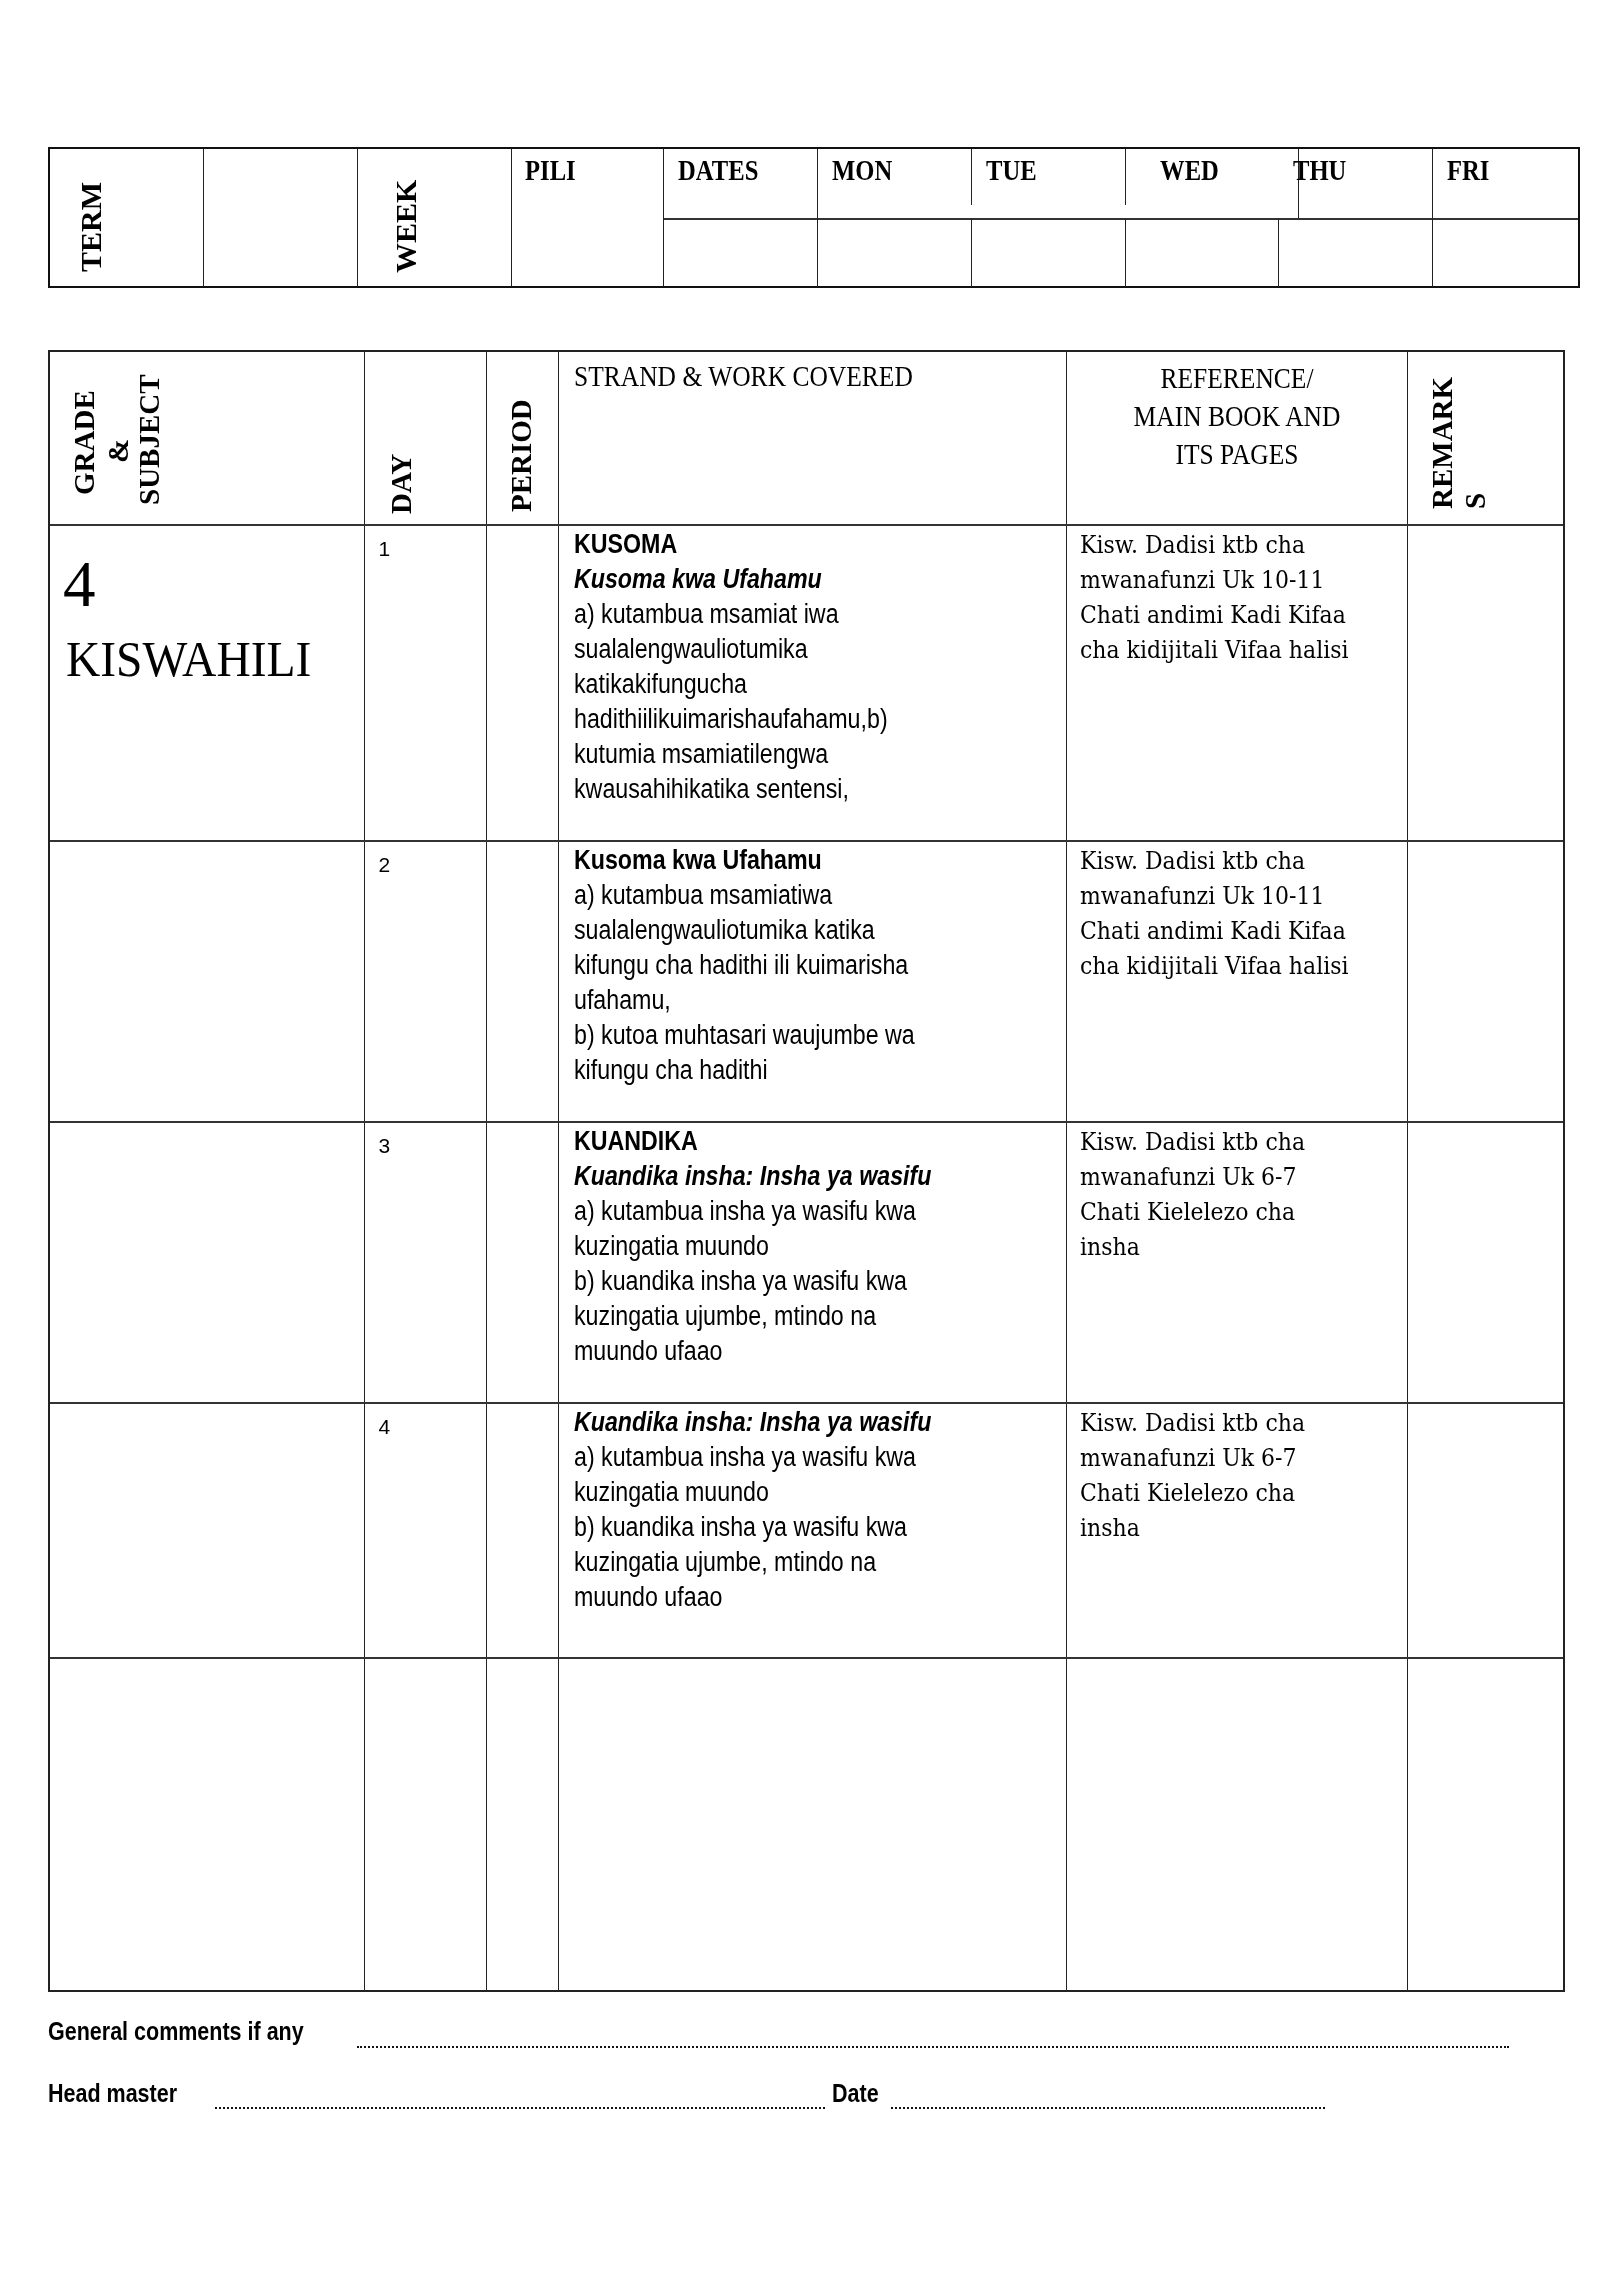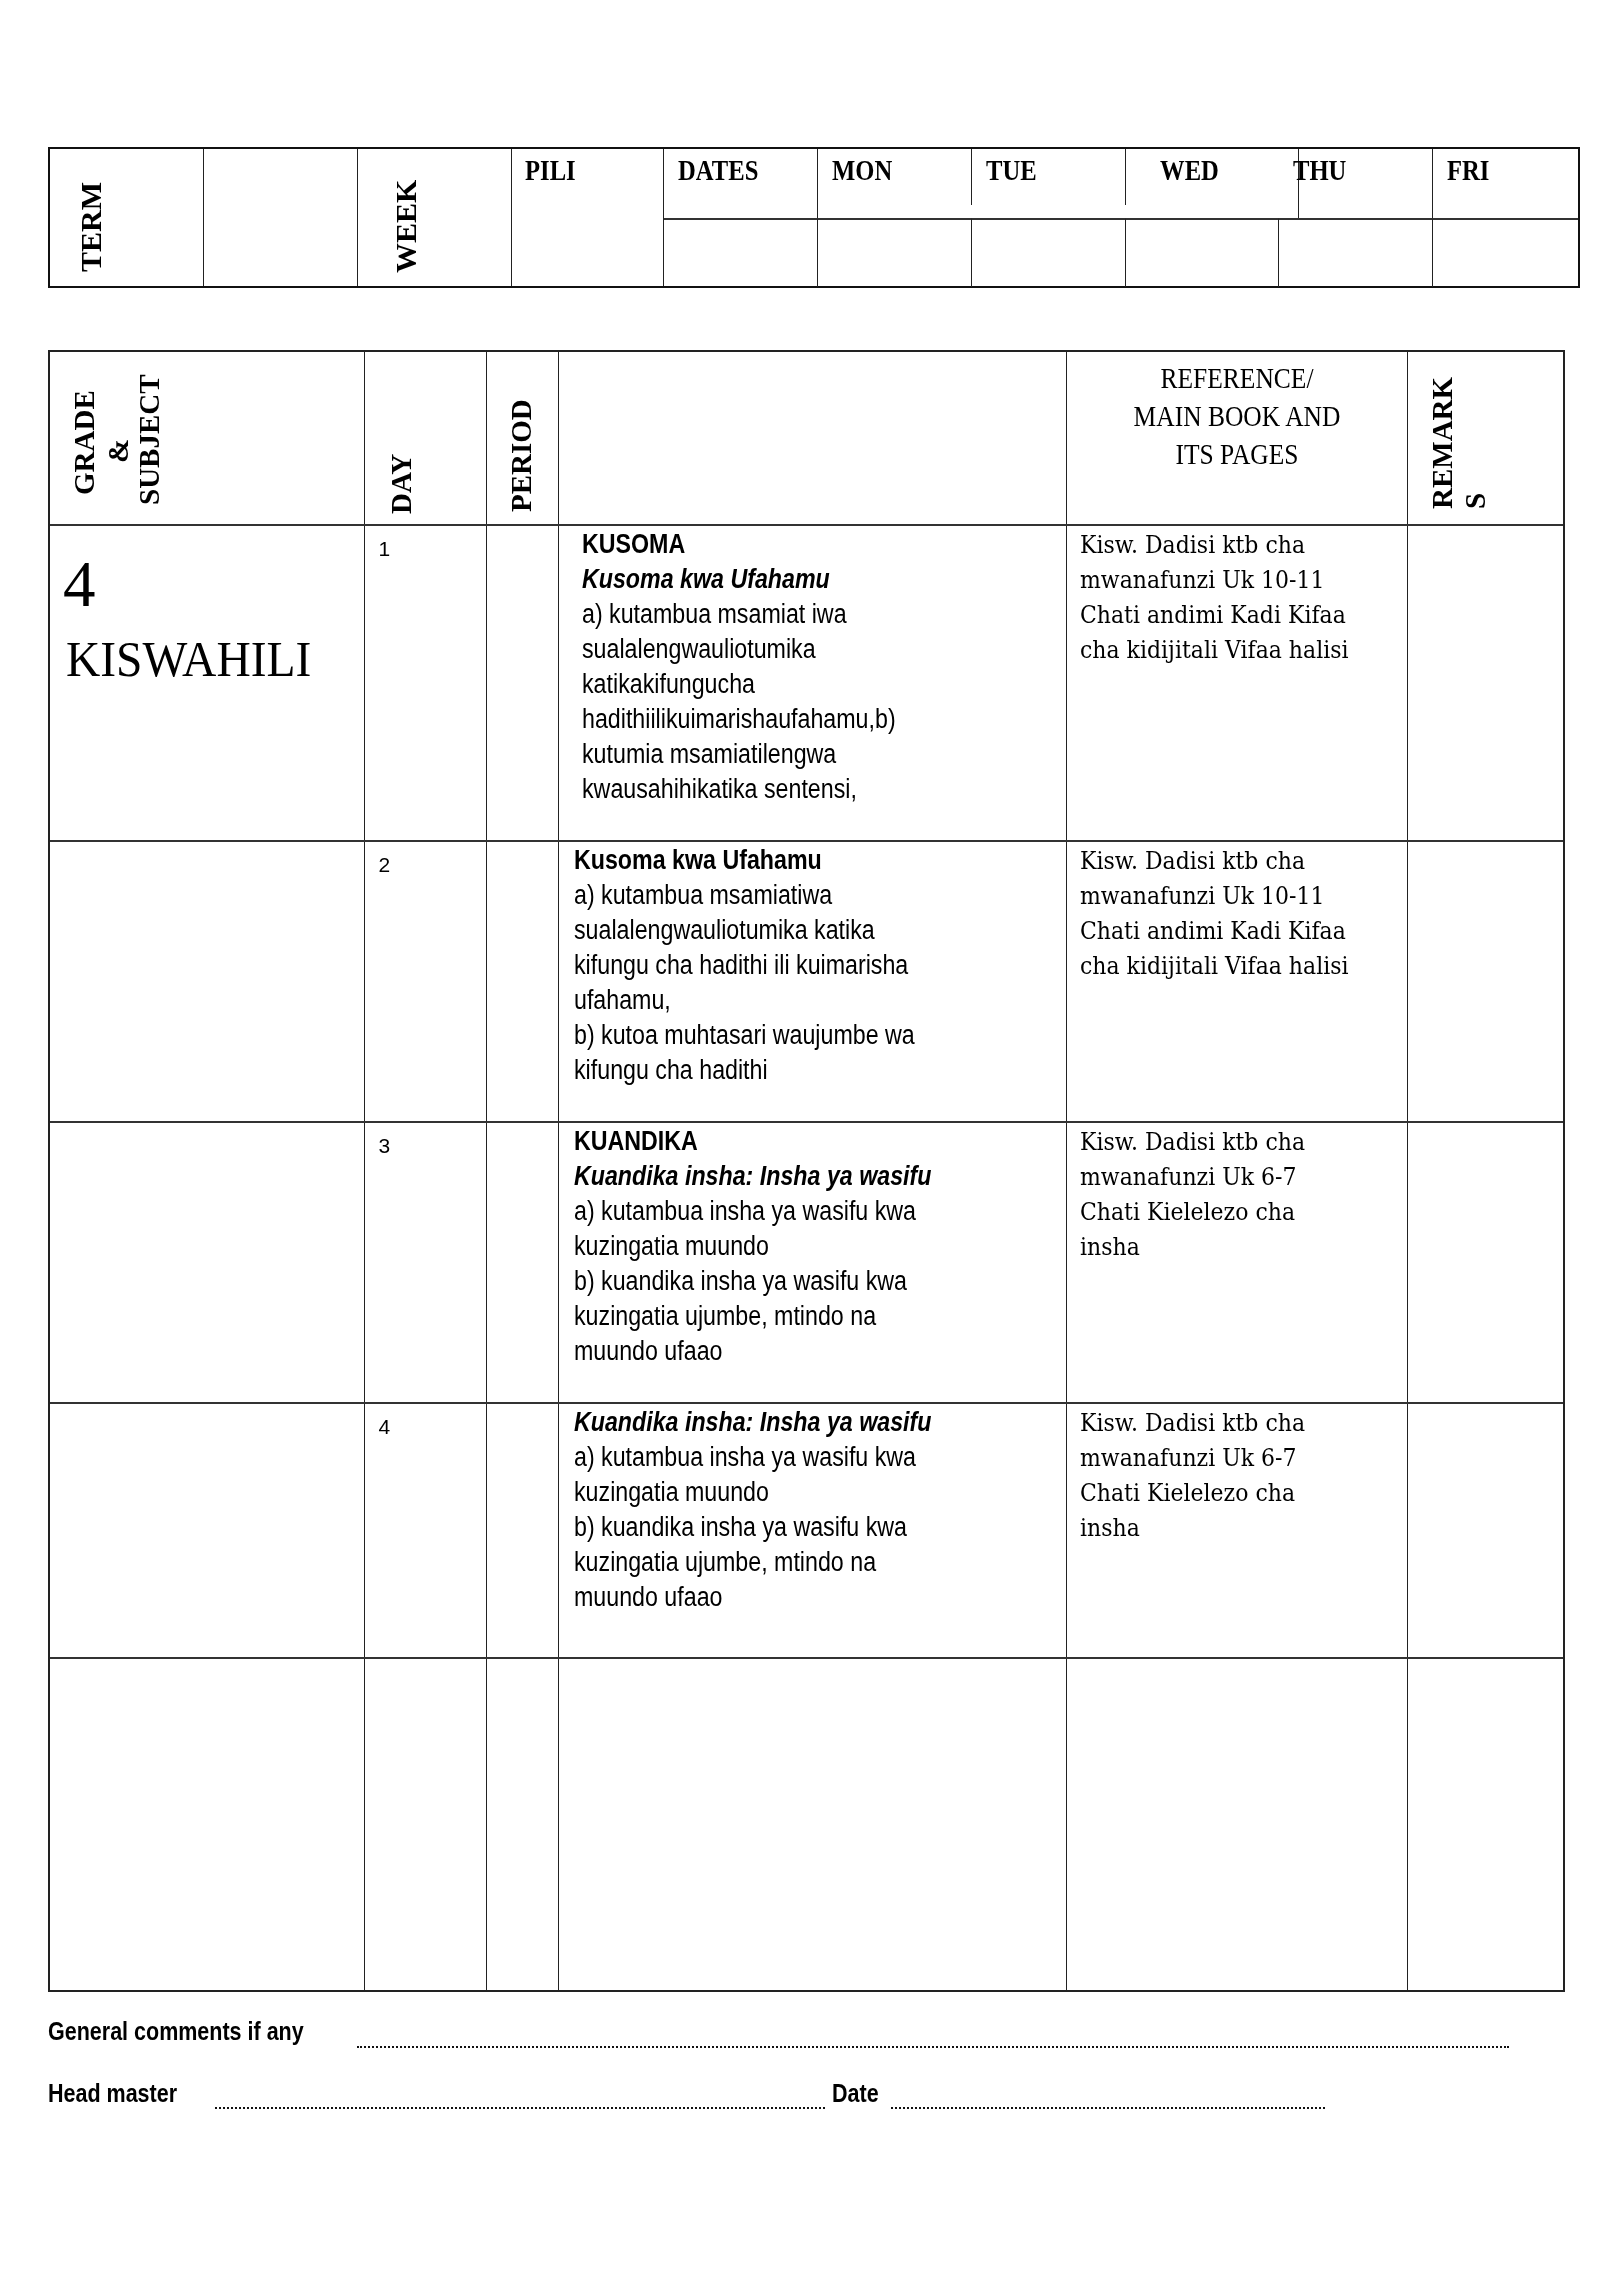--- a/index.html
+++ b/index.html
@@ -116,20 +116,23 @@
     <span class="vtext" style="font-size:29px;left:19.6px;top:143px;">GRADE</span>
     <span class="vtext" style="font-size:29px;left:54px;top:111px;">&amp;</span>
     <span class="vtext" style="font-size:29px;left:85px;top:153px;">SUBJECT</span>
   </div>
   <div class="cell" style="left:314px;top:0;width:122px;height:172px;">
     <span class="vtext" style="font-size:29px;left:23px;top:162px;">DAY</span>
   </div>
   <div class="cell" style="left:436px;top:0;width:72px;height:172px;">
     <span class="vtext" style="font-size:29px;left:21px;top:160px;">PERIOD</span>
   </div>
+  <div class="cell" style="left:508px;top:0;width:508px;height:172px;">
+    <div class="colhdr abs" style="left:15.7px;top:6.5px;">STRAND &amp; WORK COVERED</div>
+  </div>
   <div class="cell" style="left:1016px;top:0;width:342px;height:172px;">
     <div class="colhdr-center abs" style="left:0;top:6.5px;width:342px;">
       <div>REFERENCE/</div>
       <div>MAIN BOOK AND</div>
       <div>ITS PAGES</div>
     </div>
   </div>
   <div class="cell" style="left:1357px;top:0;width:156px;height:172px;">
     <span class="vtext" style="font-size:29px;left:21px;top:157px;">REMARK</span>
     <span class="vtext" style="font-size:29px;left:54px;top:157px;">S</span>
@@ -139,21 +142,21 @@
     <div class="grade-num abs" style="left:13px;top:26px;">4</div>
     <div class="subject abs" style="left:15.7px;top:108px;">KISWAHILI</div>
   </div>
 
   <div class="cell" style="left:314px;top:174px;width:122px;height:314px;">
     <div class="daynum abs" style="left:14.4px;top:10.5px;">1</div>
   </div>
   <div class="cell" style="left:436px;top:174px;width:72px;height:314px;">
     <span></span>
   </div>
-  <div class="cell" style="left:508px;top:174px;width:508px;height:314px;margin-left:8px;">
+  <div class="cell" style="left:508px;top:174px;width:508px;height:314px;">
     <div class="strand abs" style="left:15.7px;top:1.3px;">
       <div class="b">KUSOMA</div>
       <div class="bi">Kusoma kwa Ufahamu</div>
       <div>a) kutambua msamiat iwa</div>
       <div>sualalengwauliotumika</div>
       <div>katikakifungucha</div>
       <div>hadithiilikuimarishaufahamu,b)</div>
       <div>kutumia msamiatilengwa</div>
       <div>kwausahihikatika sentensi,</div>
     </div>

